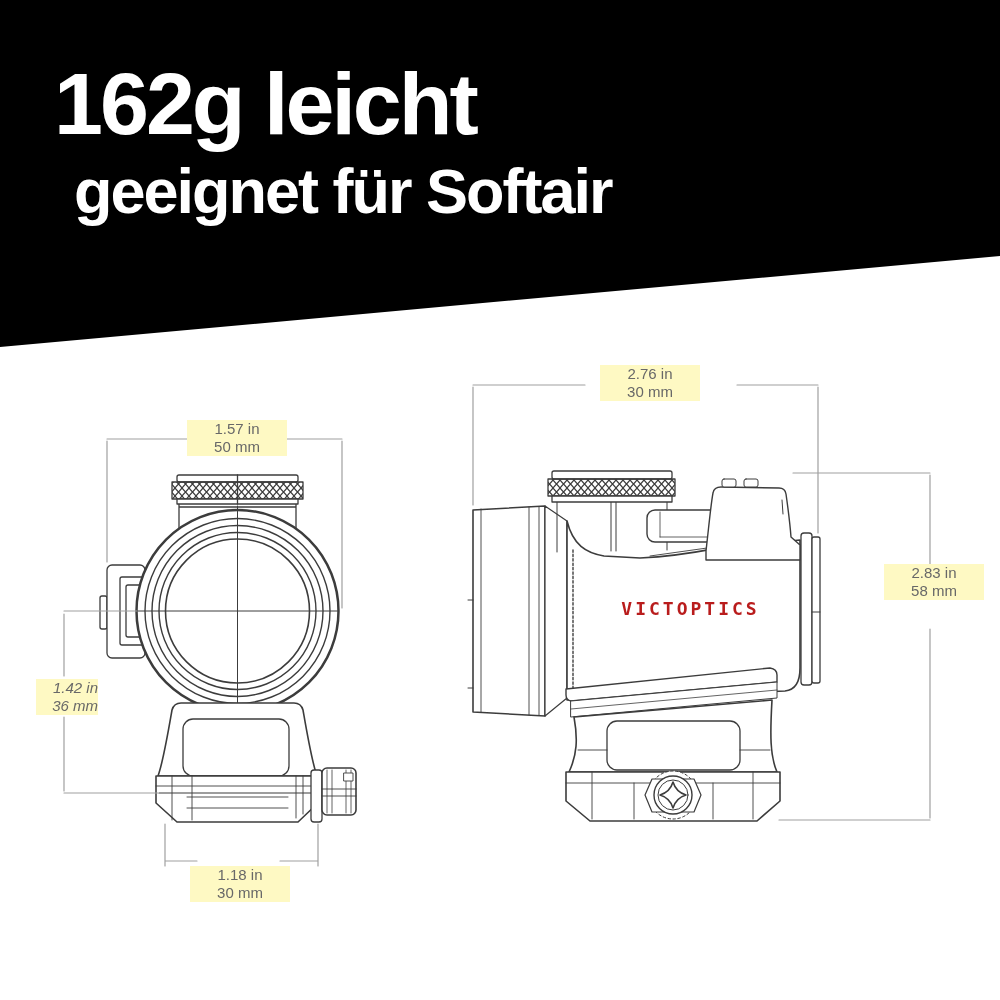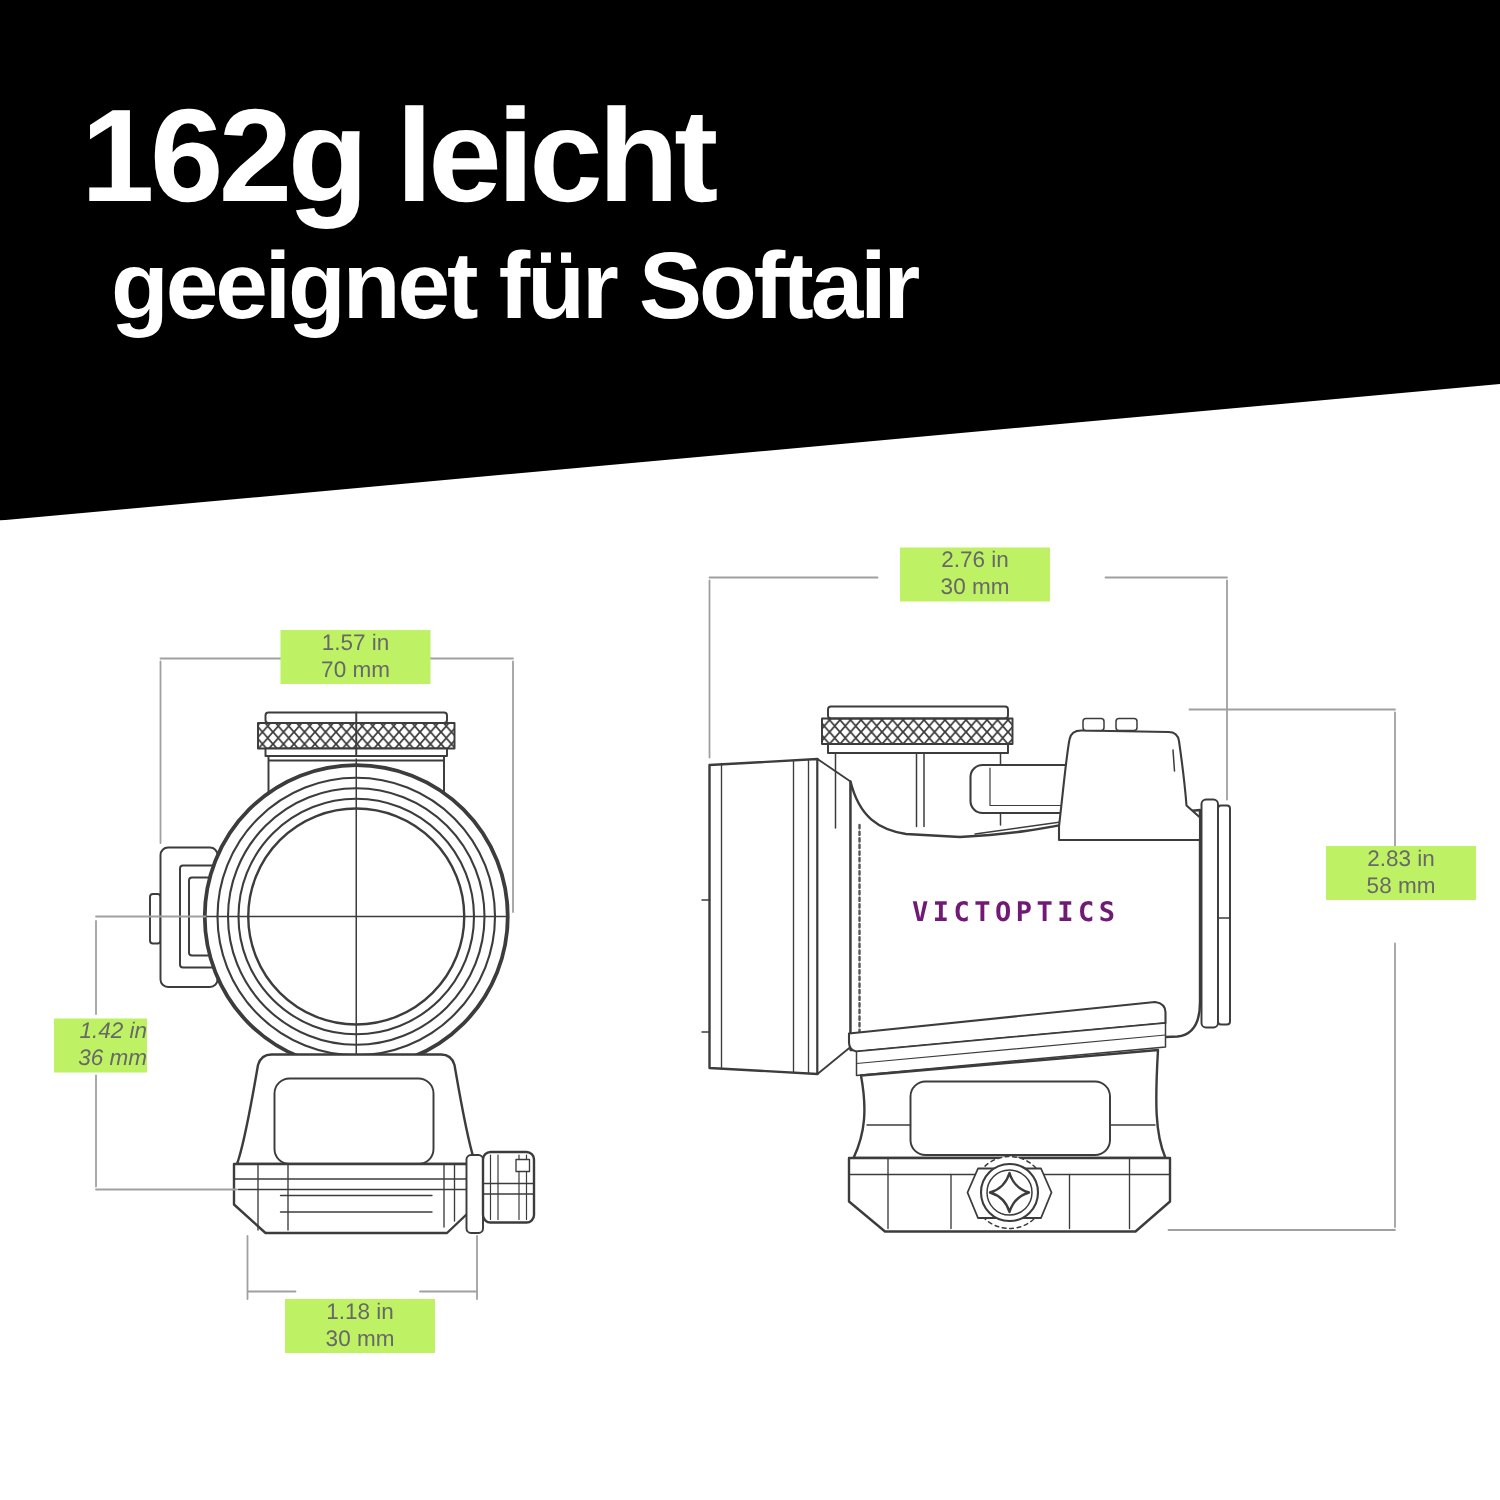--- a/index.html
+++ b/index.html
@@ -12,31 +12,31 @@
   .banner-title{position:absolute;left:54px;top:60px;font-size:88px;font-weight:800;
                 letter-spacing:-3px;line-height:1;white-space:nowrap;}
   .banner-subtitle{position:absolute;left:55px;top:160px;font-size:63px;font-weight:800;
                    letter-spacing:-2px;line-height:1;white-space:nowrap;}
 
   
   .drawing{position:absolute;left:0;top:0;width:1000px;height:1000px;}
 
   
   .dim-label{position:absolute;color:#686868;font-size:15px;line-height:18px;
-             text-align:center;white-space:nowrap;background:#bef264;}
+             text-align:center;white-space:nowrap;background:#fef9c3;}
   .dim-label span{display:block;}
   .dim-front-width{left:187px;top:420px;width:100px;}
   .dim-front-height{left:36px;top:679px;width:62px;text-align:right;font-style:italic;}
   .dim-mount-width{left:190px;top:866px;width:100px;}
   .dim-side-length{left:600px;top:365px;width:100px;}
   .dim-side-height{left:884px;top:564px;width:100px;}
 
   
-  .brand{position:absolute;left:608px;top:598px;width:165px;
-         font-size:18px;font-weight:bold;letter-spacing:3px;color:#701a75;
+  .brand{position:absolute;left:608px;top:598px;width:165px;text-align:center;
+         font-size:18px;font-weight:bold;letter-spacing:3px;color:#b91c1c;
          font-family:"DejaVu Sans Mono",monospace;}
 </style>
 </head>
 <body>
 
 <div class="banner" style="background:#000000;">
   <div class="banner-title" style="color:#ffffff;">162g leicht</div>
   <div class="banner-subtitle" style="color:#ffffff;margin-left:19px;">geeignet für Softair</div>
 </div>
 
@@ -179,21 +179,21 @@
     <g>
       <path d="M793,473 L930,473 M779,820 L930,820 M930,475 L930,576 M930,629 L930,818"></path>
     </g>
   </g>
 </svg>
 
 <div class="brand">VICTOPTICS</div>
 
 <div class="dim-label dim-front-width">
   <span>1.57 in</span>
-  <span>70 mm</span>
+  <span>50 mm</span>
 </div>
 
 <div class="dim-label dim-front-height">
   <span>1.42 in</span>
   <span>36 mm</span>
 </div>
 
 <div class="dim-label dim-mount-width">
   <span>1.18 in</span>
   <span>30 mm</span>

